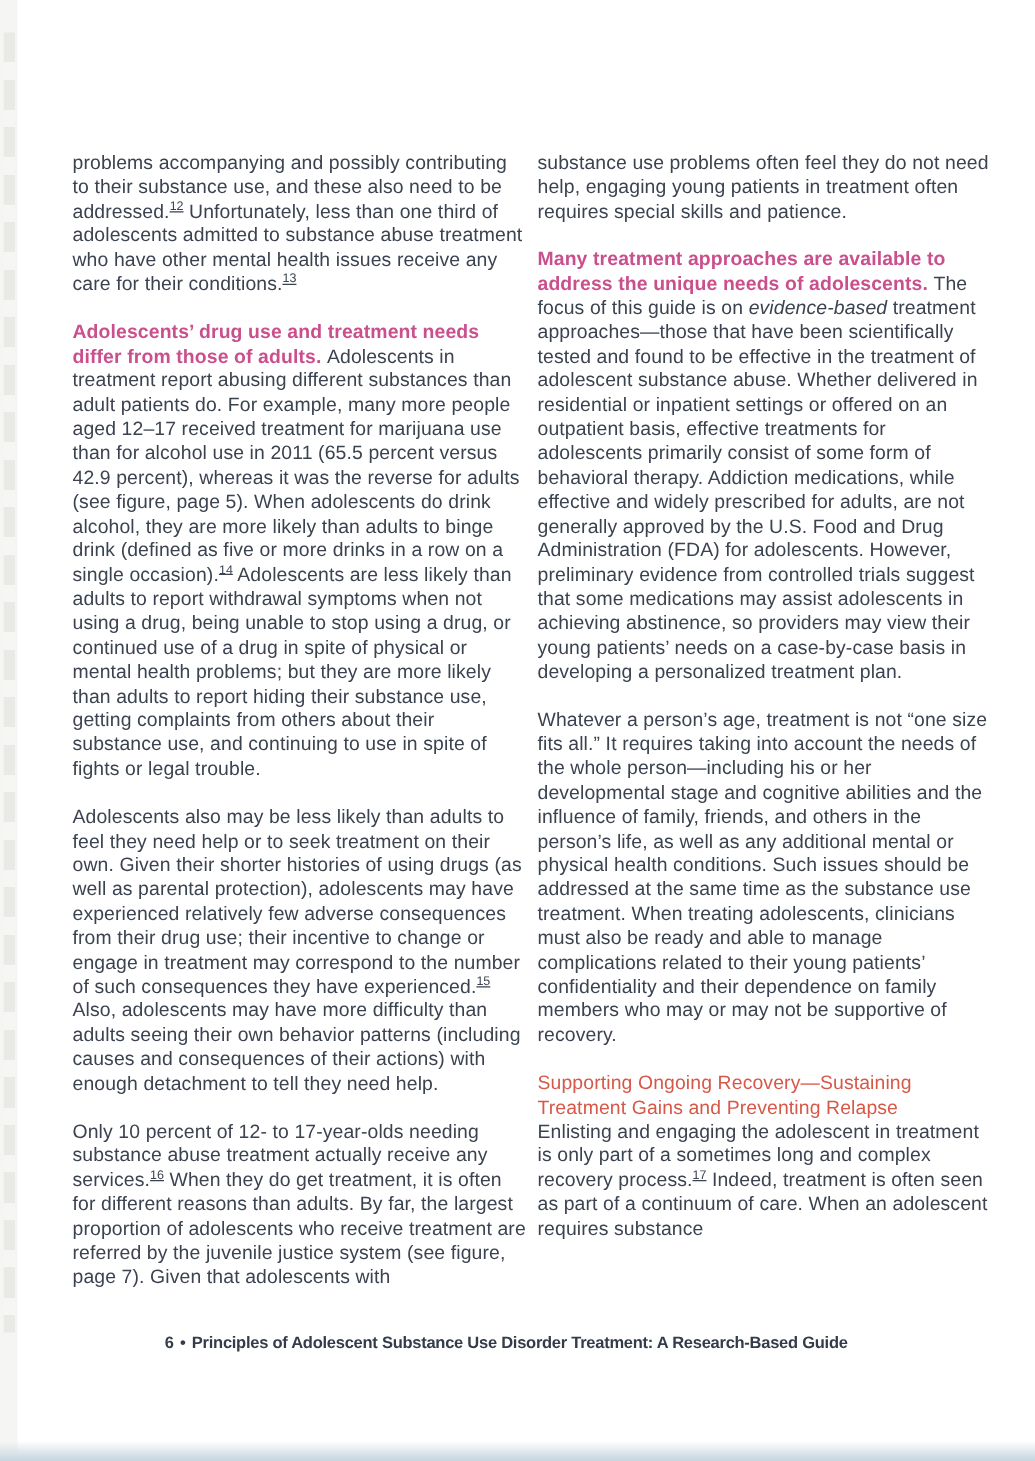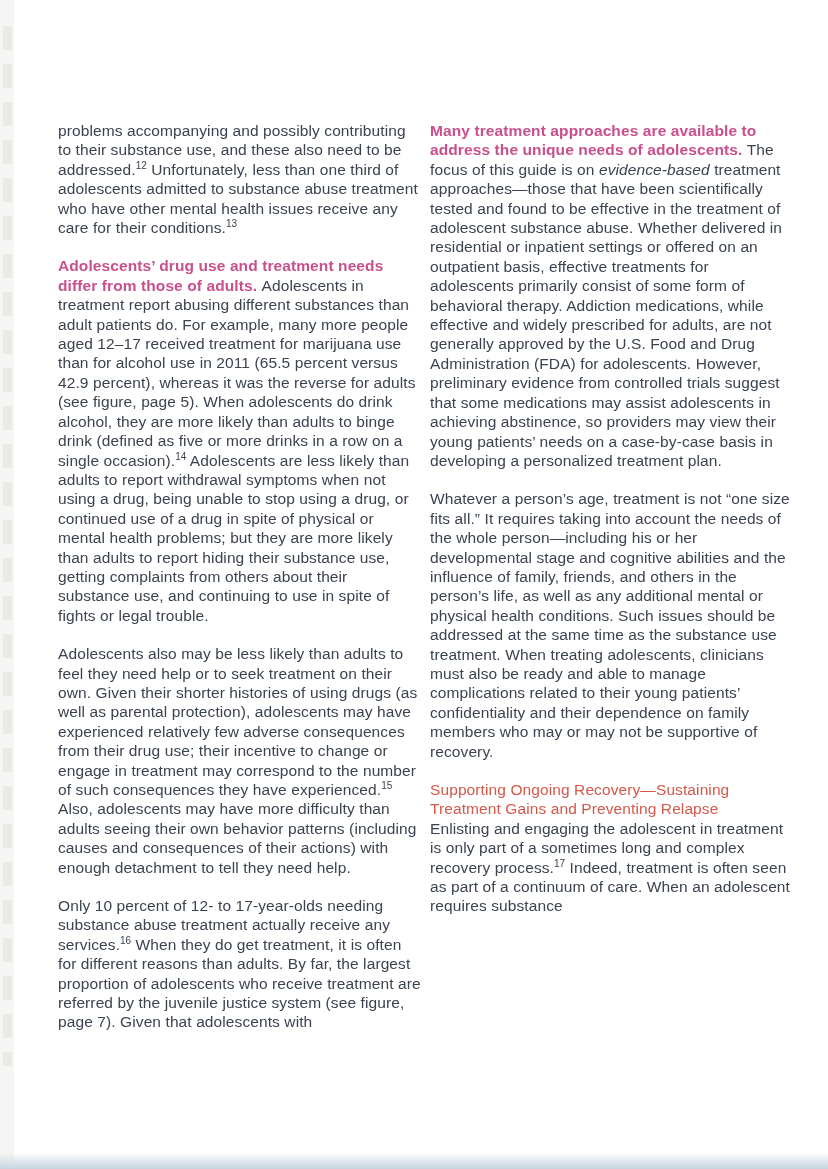--- a/index.html
+++ b/index.html
@@ -42,20 +42,21 @@
     text-align: left;
   }
   .col-left  { left: 58px;  }
   .col-right { left: 430px; }
   .para { margin: 0 0 19px 0; }
   sup.sup {
     font-size: 10px;
     line-height: 0;
     vertical-align: super;
     letter-spacing: 0;
+    text-decoration: underline;
   }
   .heading-pink {
     color: var(--heading-pink, #c94f8d);
     font-weight: bold;
     text-align: right;
   }
   .heading-red {
     color: var(--heading-red, #d65848);
     font-weight: normal;
     display: block;
@@ -83,21 +84,25 @@
     <div class="scan-left-dashes"></div>
   </div>
 
   <div class="col col-left">
       <p class="para"><span class="body-text">problems accompanying and possibly contributing to their substance use, and these also need to be addressed.</span><sup class="sup">12</sup><span class="body-text"> Unfortunately, less than one third of adolescents admitted to substance abuse treatment who have other mental health issues receive any care for their conditions.</span><sup class="sup">13</sup></p>
       <p class="para"><span class="heading-pink">Adolescents’ drug use and treatment needs differ from those of adults. </span><span class="body-text">Adolescents in treatment report abusing different substances than adult patients do. For example, many more people aged 12–17 received treatment for marijuana use than for alcohol use in 2011 (65.5 percent versus 42.9 percent), whereas it was the reverse for adults (see figure, page 5). When adolescents do drink alcohol, they are more likely than adults to binge drink (defined as five or more drinks in a row on a single occasion).</span><sup class="sup">14</sup><span class="body-text"> Adolescents are less likely than adults to report withdrawal symptoms when not using a drug, being unable to stop using a drug, or continued use of a drug in spite of physical or mental health problems; but they are more likely than adults to report hiding their substance use, getting complaints from others about their substance use, and continuing to use in spite of fights or legal trouble.</span></p>
       <p class="para"><span class="body-text">Adolescents also may be less likely than adults to feel they need help or to seek treatment on their own. Given their shorter histories of using drugs (as well as parental protection), adolescents may have experienced relatively few adverse consequences from their drug use; their incentive to change or engage in treatment may correspond to the number of such consequences they have experienced.</span><sup class="sup">15</sup><span class="body-text"> Also, adolescents may have more difficulty than adults seeing their own behavior patterns (including causes and consequences of their actions) with enough detachment to tell they need help.</span></p>
       <p class="para"><span class="body-text">Only 10 percent of 12- to 17-year-olds needing substance abuse treatment actually receive any services.</span><sup class="sup">16</sup><span class="body-text"> When they do get treatment, it is often for different reasons than adults. By far, the largest proportion of adolescents who receive treatment are referred by the juvenile justice system (see figure, page 7). Given that adolescents with</span></p>
     </div>
   <div class="col col-right">
+      <p class="para"><span class="body-text">substance use problems often feel they do not need help, engaging young patients in treatment often requires special skills and patience.</span></p>
       <p class="para"><span class="heading-pink">Many treatment approaches are available to address the unique needs of adolescents. </span><span class="body-text">The focus of this guide is on </span><span class="italic">evidence-based</span><span class="body-text"> treatment approaches—those that have been scientifically tested and found to be effective in the treatment of adolescent substance abuse. Whether delivered in residential or inpatient settings or offered on an outpatient basis, effective treatments for adolescents primarily consist of some form of behavioral therapy. Addiction medications, while effective and widely prescribed for adults, are not generally approved by the U.S. Food and Drug Administration (FDA) for adolescents. However, preliminary evidence from controlled trials suggest that some medications may assist adolescents in achieving abstinence, so providers may view their young patients’ needs on a case-by-case basis in developing a personalized treatment plan.</span></p>
       <p class="para"><span class="body-text">Whatever a person’s age, treatment is not “one size fits all.” It requires taking into account the needs of the whole person—including his or her developmental stage and cognitive abilities and the influence of family, friends, and others in the person’s life, as well as any additional mental or physical health conditions. Such issues should be addressed at the same time as the substance use treatment. When treating adolescents, clinicians must also be ready and able to manage complications related to their young patients’ confidentiality and their dependence on family members who may or may not be supportive of recovery.</span></p>
       <p class="para"><span class="heading-red">Supporting Ongoing Recovery—Sustaining Treatment Gains and Preventing Relapse</span><span class="body-text">Enlisting and engaging the adolescent in treatment is only part of a sometimes long and complex recovery process.</span><sup class="sup">17</sup><span class="body-text"> Indeed, treatment is often seen as part of a continuum of care. When an adolescent requires substance</span></p>
     </div>
 
+  <div class="footer">
+    <span>6</span><span class="sep">•</span><span>Principles of Adolescent Substance Use Disorder Treatment: A Research-Based Guide</span>
+  </div>
 
   <div class="scan-bottom-band"></div>
 
 </div>
 
 </body></html>

